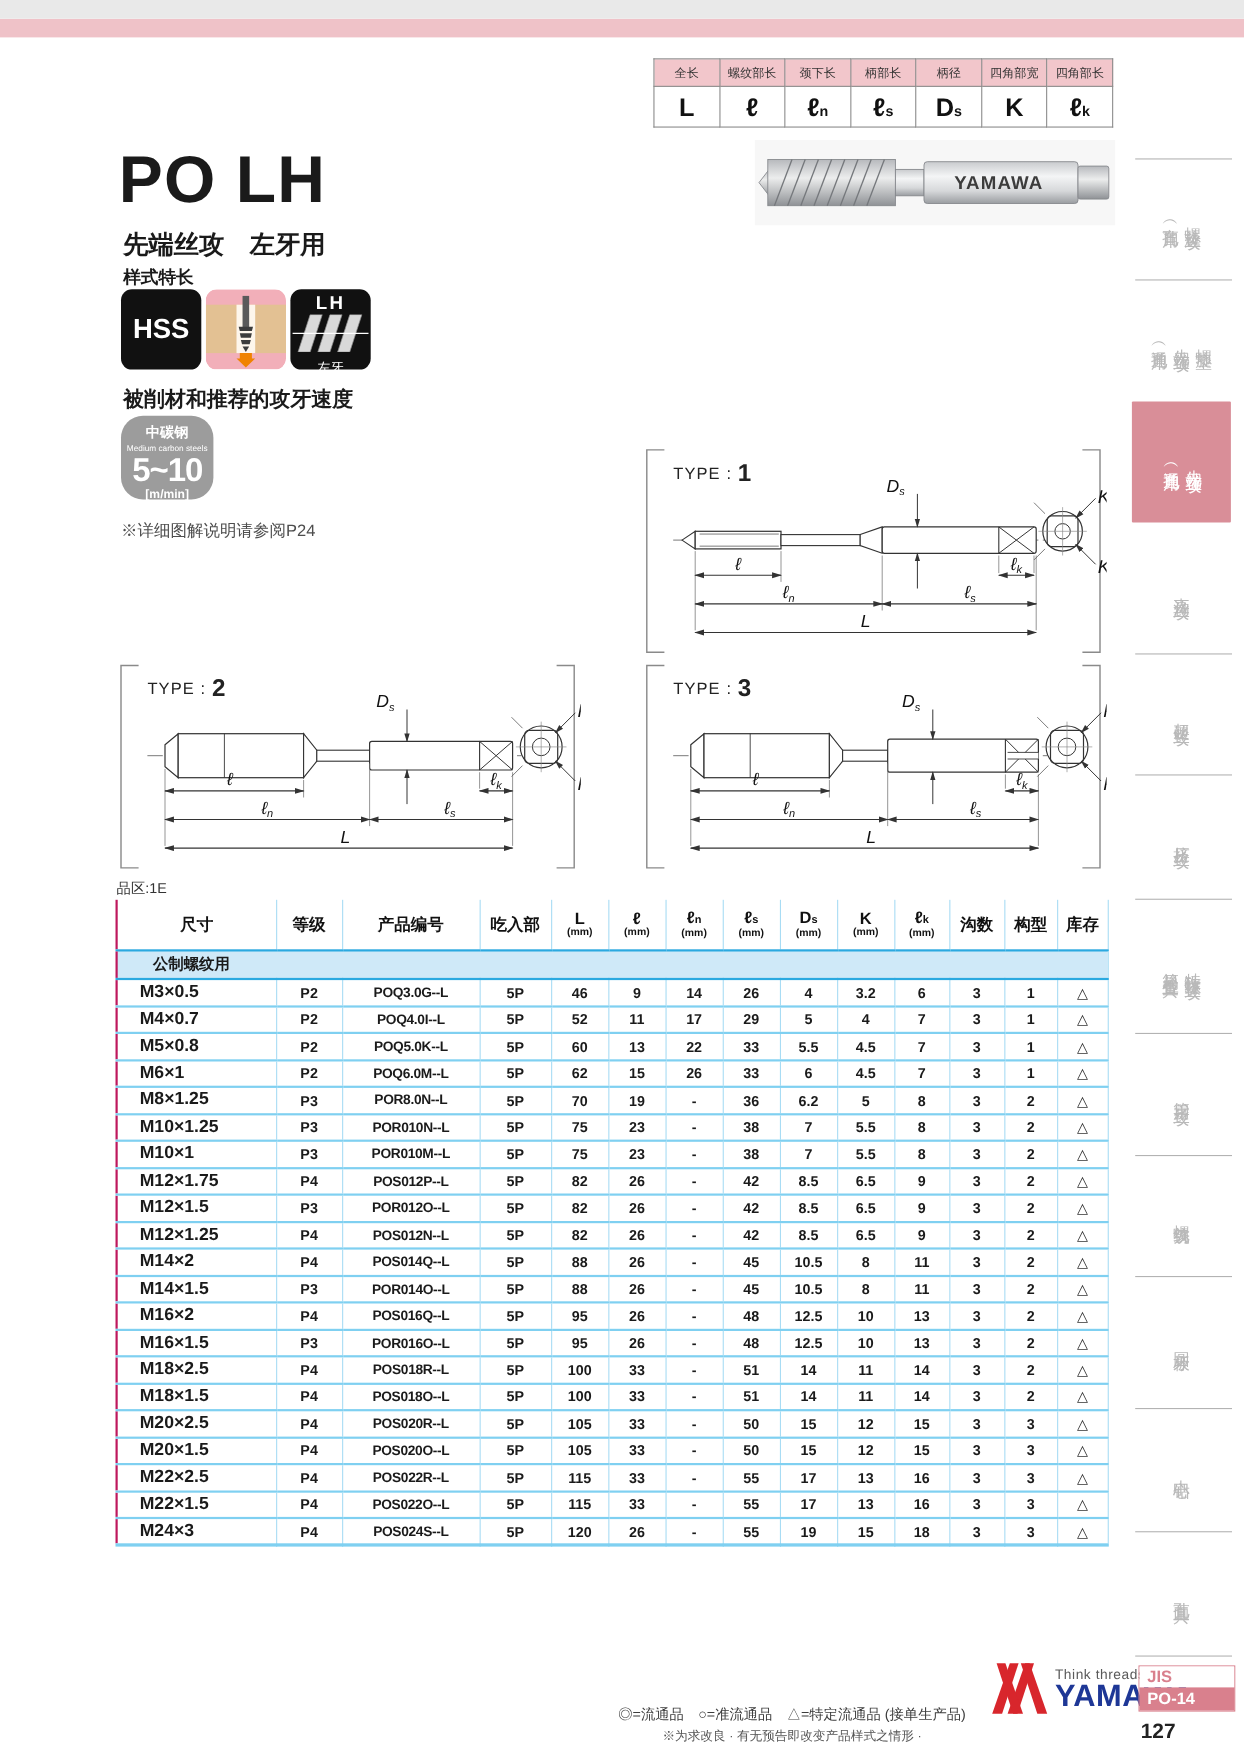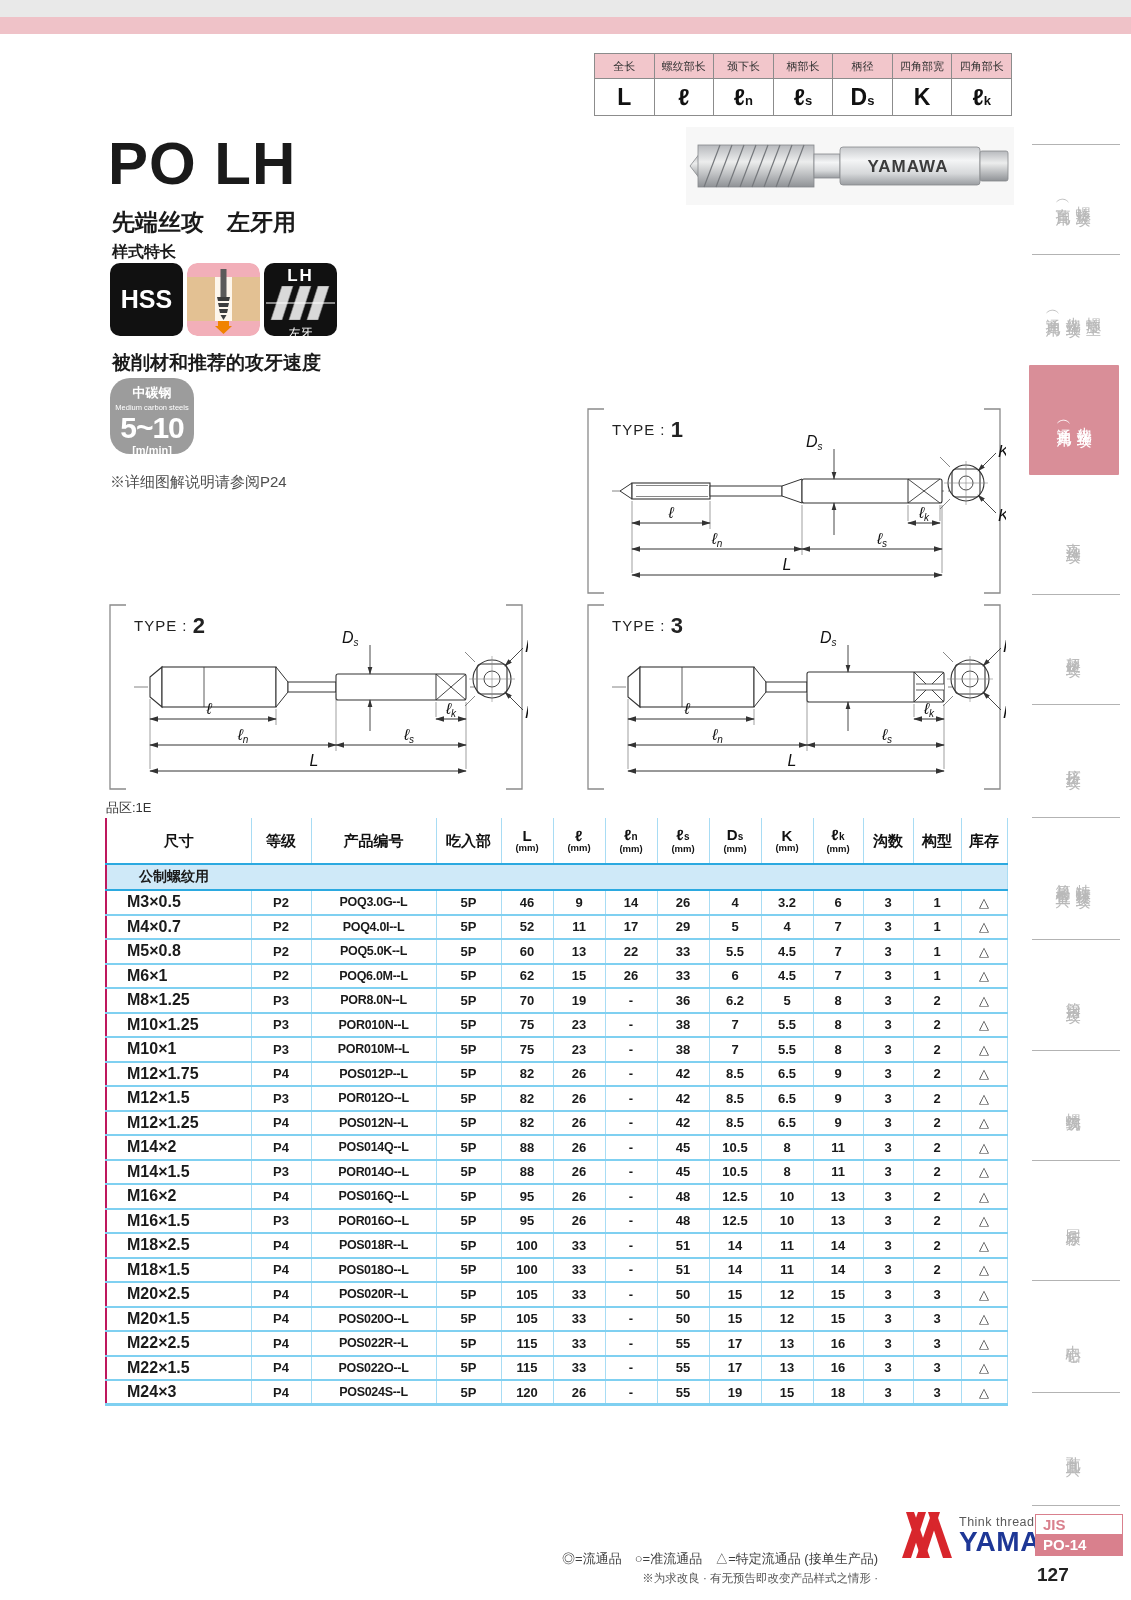--- a/index.html
+++ b/index.html
@@ -49,21 +49,21 @@
   #maintable th .h-main{font-size:15px;font-weight:bold;line-height:15px;}
   #maintable th .h-main .hsub{font-size:10px;}
   #maintable th .h-unit{font-size:9.5px;font-weight:bold;line-height:10px;}
   #maintable td{border-left:1px solid #a8dcf4;border-bottom:2px solid #7fd0f1;height:24.5px;padding:0;text-align:center;font-size:13px;color:#1a1a1a;font-weight:600;background:#fff;}
   #maintable tr.section td{background:#cfe9f8;border-bottom:2px solid #2ba9e0;text-align:left;padding-left:32px;font-size:14px;font-weight:bold;height:26px;}
   #maintable td.c-size{text-align:left;padding-left:20px;font-size:16px;font-weight:bold;}
   #maintable td.c-code{font-size:12.5px;letter-spacing:-0.3px;}
   #maintable td.c-stock{font-size:13px;font-weight:normal;color:#333;}
 
   
-  #footer-legend{position:absolute;right:253px;top:1533px;text-align:right;}
+  #footer-legend{position:absolute;right:253px;top:1533px;text-align:center;}
   #footer-legend .l1{font-size:13px;color:#3c3c3c;}
   #footer-legend .l2{font-size:11.5px;color:#555;margin-top:3px;}
   #brand{position:absolute;left:901px;top:1492px;display:flex;align-items:center;gap:6px;}
   #brand .txt .tag{font-size:12.5px;color:#5a5a5a;letter-spacing:0.5px;}
   #brand .txt .nm{font-size:28px;font-weight:bold;color:#1e3796;letter-spacing:0.5px;line-height:26px;}
 
   
   #sidebar{position:absolute;left:1015px;top:0;width:116px;height:1600px;}
   .side-tab{position:absolute;left:0;width:116px;display:flex;align-items:center;justify-content:center;}
   .side-tab .vtext{writing-mode:vertical-rl;text-orientation:mixed;font-size:15px;letter-spacing:2px;line-height:1.35;color:#b9b9b9;}

